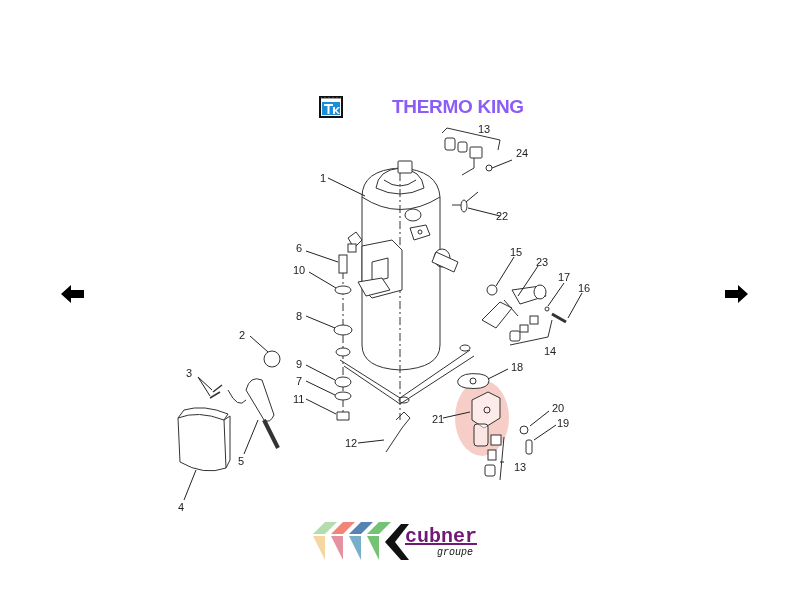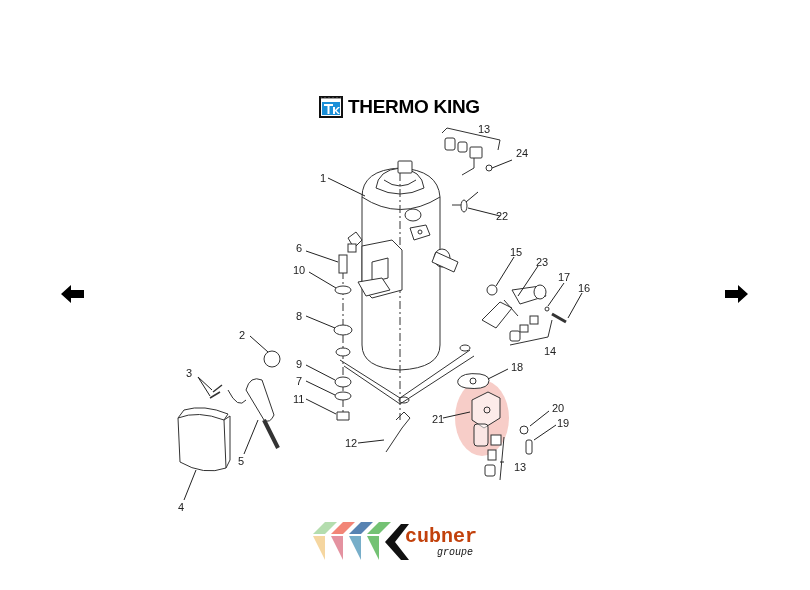--- a/index.html
+++ b/index.html
@@ -1,26 +1,26 @@
 <!DOCTYPE html>
 <html><head>
   <meta charset="utf-8">
   <style>
     html, body { margin:0; padding:0; background:#ffffff; }
     body { width:810px; height:590px; position:relative; overflow:hidden; font-family:"Liberation Sans", sans-serif; }
     .brand { position:absolute; left:319px; top:96px; height:22px; display:flex; align-items:center; gap:5px; }
     .brand-icon { width:24px; height:22px; }
-    .brand-text { font-family:"Liberation Sans", sans-serif; font-weight:bold; font-size:19px; letter-spacing:-0.3px; color:#000000; line-height:22px; }
+    .brand-text { font-family:"Liberation Sans", sans-serif; font-weight:bold; font-size:19px; letter-spacing:-0.3px; color:#8b5cf6; line-height:22px;margin-left:44px; }
     .nav-arrow { position:absolute; top:284px; width:24px; height:20px; cursor:pointer; }
     .nav-prev { left:61px; }
     .nav-next { left:724px; }
     .diagram { position:absolute; left:0; top:0; width:810px; height:590px; }
     .label { font-family:"Liberation Sans", sans-serif; font-size:11px; fill:#222; font-stretch:condensed; }
     .footer-logo { position:absolute; left:311px; top:520px; width:190px; height:45px; }
-    .footer-text { position:absolute; left:405px; top:527px; font-family:"Liberation Mono", monospace; font-weight:bold; font-size:20px; color:#c2410c; letter-spacing:0px; line-height:20px; }
+    .footer-text { position:absolute; left:405px; top:527px; font-family:"Liberation Mono", monospace; font-weight:bold; font-size:20px; color:#701a75; letter-spacing:0px; line-height:20px;text-decoration:underline; }
     .footer-sub { position:absolute; left:437px; top:548px; font-family:"Liberation Mono", monospace; font-size:10px; color:#111; line-height:10px;font-style:italic; }
   </style>
 </head>
 <body>
 
 <div class="brand">
   <svg class="brand-icon" viewBox="0 0 24 22">
     <rect x="0" y="0" width="24" height="22" fill="#111"></rect>
     <rect x="2" y="3" width="20" height="17" fill="#fff"></rect>
     <rect x="3" y="6" width="18" height="13" fill="#1a8fd8"></rect>

